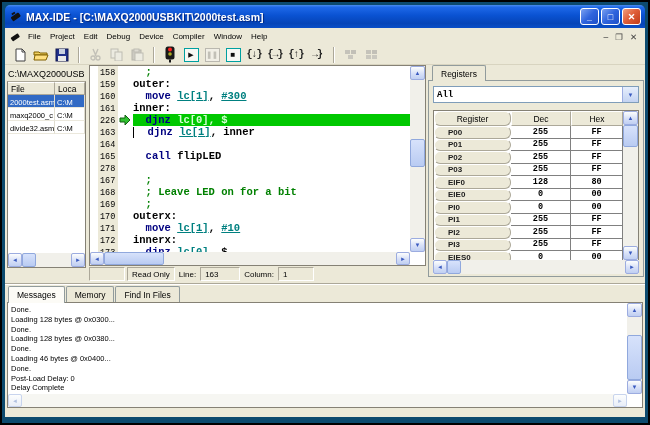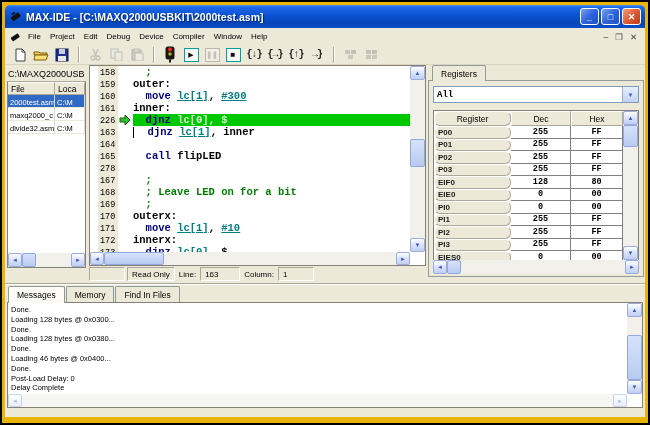--- a/index.html
+++ b/index.html
@@ -1,17 +1,17 @@
 <!DOCTYPE html>
 <html><head>
 <meta charset="utf-8">
 <style>
 * { margin:0; padding:0; box-sizing:border-box; }
 body { width:650px; height:425px; font-family:"Liberation Sans",sans-serif; background:#000; position:relative; overflow:hidden; }
-.win { position:absolute; inset:2px; background:#eab308; }
+.win { position:absolute; inset:2px; background:#0c4a6e; }
 .titlebar { position:absolute; left:3px; top:3px; right:3px; height:23px;
   background:linear-gradient(180deg,#4a8df0 0%,#1e68e8 10%,#0a52d2 45%,#0645b8 80%,#0a4fc8 100%);
   border-radius:5px 5px 0 0; display:flex; align-items:center; padding:0 4px; }
 .title-text { color:#fff; font-weight:bold; font-size:10.5px; text-shadow:1px 1px 1px #00247a; margin-left:4px; flex:1; white-space:nowrap; overflow:hidden; }
 .tb-btns { display:flex; gap:2px; }
 .tb-btn { width:19px; height:17px; border-radius:3px; border:1px solid #fff; display:flex; align-items:center; justify-content:center; color:#fff; font-size:9px; font-weight:bold; }
 .tb-btn.min, .tb-btn.max { background:linear-gradient(135deg,#7ba1f0 0%,#2f64dd 50%,#1e50c8 100%); }
 .tb-btn.close { background:linear-gradient(135deg,#f0a080 0%,#e0603a 45%,#c03a18 100%); }
 .chip-icon { width:13px; height:13px; }
 .menubar { position:absolute; left:3px; top:26px; right:3px; height:17px; background:#ece9d8; display:flex; align-items:center; padding-left:4px; }
@@ -67,21 +67,21 @@
 .rp-tab { position:absolute; left:4px; top:0; height:16px; padding:0 8px; font-size:8.5px; background:#ece9d8; border:1px solid #919b9c; border-bottom:none; border-radius:2px 2px 0 0; display:flex; align-items:center; z-index:2; }
 .rp-box { position:absolute; left:0; right:1px; top:15px; bottom:0; background:#ece9d8; border:1px solid #919b9c; }
 .combo { position:absolute; left:4px; right:4px; top:5px; height:17px; background:#fff; border:1px solid #7f9db9; display:flex;gap:35px; }
 .combo-text { flex:1; font-family:"Liberation Mono",monospace; font-size:9px; font-weight:bold; padding:3px 3px 0; }
 .combo-btn { width:16px; background:linear-gradient(180deg,#e6eefc,#c3d3f2); border-left:1px solid #9cace0; display:flex; align-items:center; justify-content:center; font-size:6px; color:#3b5bc0; }
 .regtable { position:absolute; left:4px; right:4px; top:29px; bottom:15px; background:#fff; border:1px solid #858175; overflow:hidden; }
 .rt-inner { position:absolute; left:0; top:0; right:15px; bottom:0; overflow:hidden; }
 .rt-row { display:flex; height:12.5px; font-size:8px; }
 .rt-row.head { height:15px; font-size:8.5px; }
 .rt-c { border-right:1px solid #808080; border-bottom:1px solid #808080; display:flex; align-items:center; justify-content:center; overflow:hidden; }
-.rt-name { justify-content:flex-start; padding-left:3px; background:#ece9d8; border:1px solid; border-color:#fff #aca899 #aca899 #fff; font-weight:bold; color:#202020; }
+.rt-name { justify-content:flex-start; padding-left:13px; background:#ece9d8; border:1px solid; border-color:#fff #aca899 #aca899 #fff; font-weight:bold; color:#202020; }
 .rt-head-c { background:#ece9d8; border:1px solid; border-color:#fff #aca899 #aca899 #fff; }
 .rt-val { font-family:"Liberation Mono",monospace; font-size:8.5px; font-weight:bold; }
 .c-reg { width:77px; flex:0 0 auto;border-radius:6px; }
 .c-dec { width:60px; flex:0 0 auto; }
 .c-hex { flex:1; }
 .rt-vscroll { position:absolute; right:0; top:0; bottom:0; width:15px; background:#f1f0ea; display:flex; flex-direction:column; }
 
 .sep-groove { position:absolute; left:0; right:0; top:218px; height:2px; border-top:1px solid #aca899; border-bottom:1px solid #fff; }
 .bot-tabs { position:absolute; left:3px; top:221px; height:16px; display:flex; }
 .btab { height:16px; padding:0 8px; font-size:8.5px; display:flex; align-items:center; border:1px solid #919b9c; border-bottom:none; border-radius:2px 2px 0 0; background:#ece9d8; margin-right:1px; }

